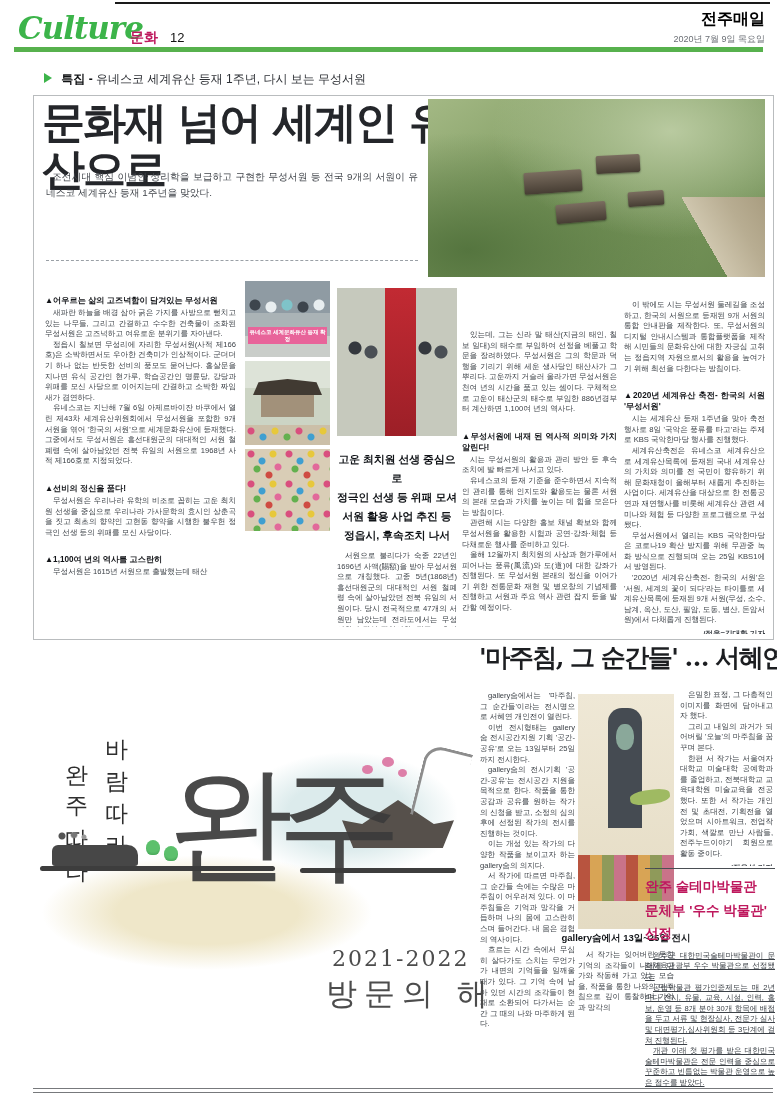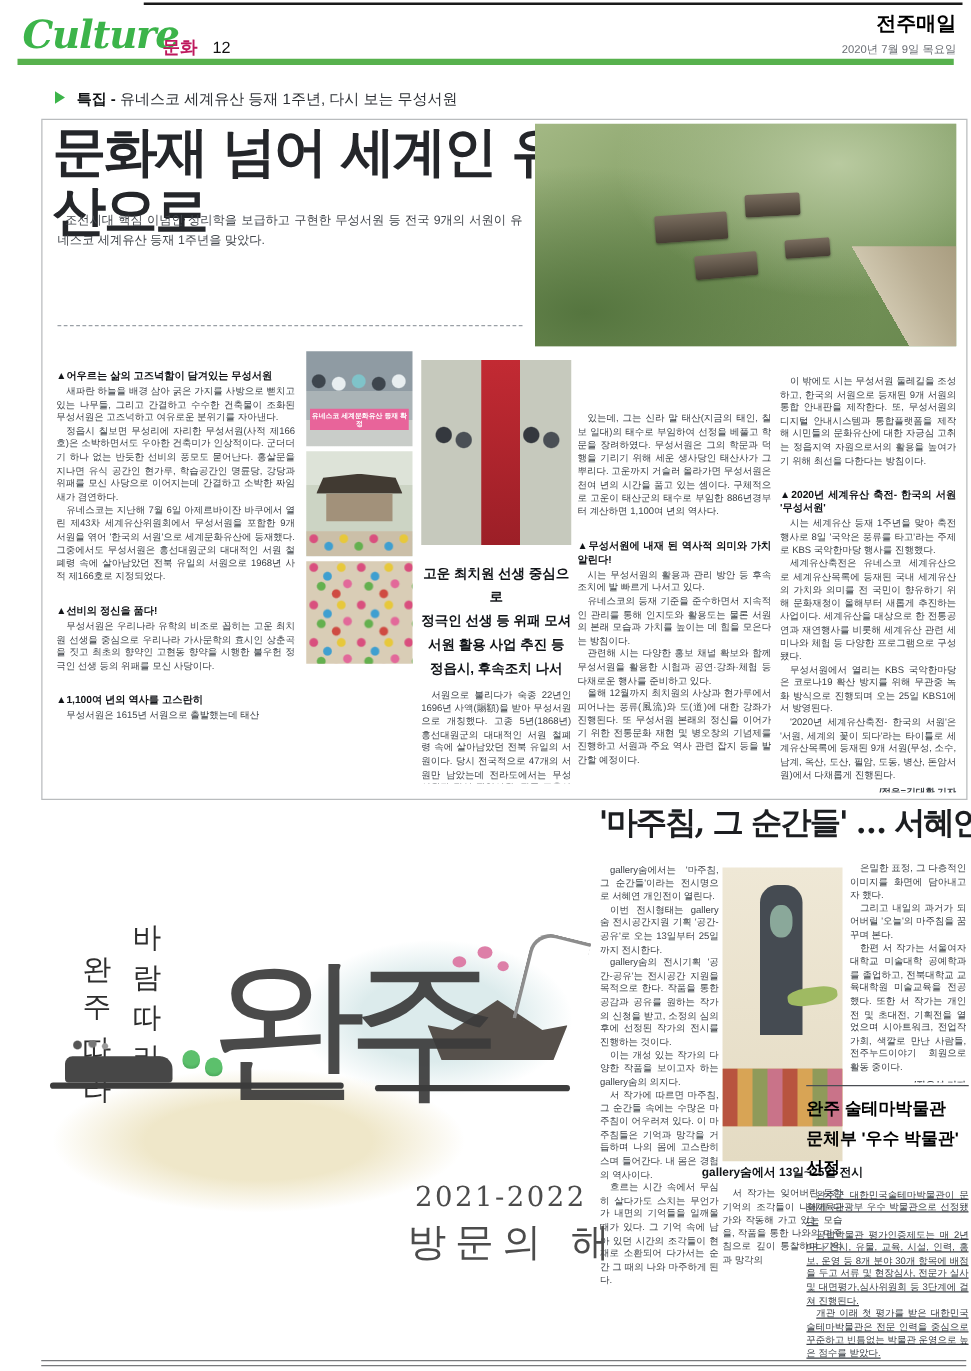--- a/index.html
+++ b/index.html
@@ -124,21 +124,21 @@
   .promo-title{left:326px;top:973px;font-family:"DejaVu Serif",serif;font-size:31px;letter-spacing:7px;color:#4c4c4c;z-index:2;}
   
   .a2-headline{left:479px;top:641px;width:294px;font-family:"DejaVu Serif",serif;font-weight:700;
      font-size:25px;letter-spacing:-1.5px;color:#1c1e21;white-space:nowrap;}
   .a2col1{left:480px;top:691px;width:95px;height:396px;}
   .a2cap{left:556px;top:932px;width:140px;text-align:center;font-weight:bold;font-size:9.5px;color:#101317;}
   .a2col2{left:578px;top:950px;width:96px;height:138px;}
   .a2col3{left:680px;top:690px;width:93px;height:176px;}
   
   .a3{left:645px;top:868px;width:130px;border-top:1px solid #4a4e53;padding-top:7px;}
-  .a3 h3{margin:0 0 2px;font-size:13.5px;line-height:1.65;color:#000000;font-weight:bold;}
+  .a3 h3{margin:0 0 2px;font-size:13.5px;line-height:1.65;color:#be185d;font-weight:bold;}
   .a3-body{font-size:7.6px;line-height:10.6px;text-align:justify;color:#3c4147;margin-top:6px;height:150px;overflow:hidden;}
   .a3-body p{margin:0;text-indent:8px;text-decoration:underline;}
   .bottom-rule{left:33px;top:1088px;width:740px;height:3px;border-top:1px solid #77797c;border-bottom:1px solid #77797c;}
 </style>
 </head>
 <body>
 
 <div class="page">
 
   <div class="abs top-rule"></div>

